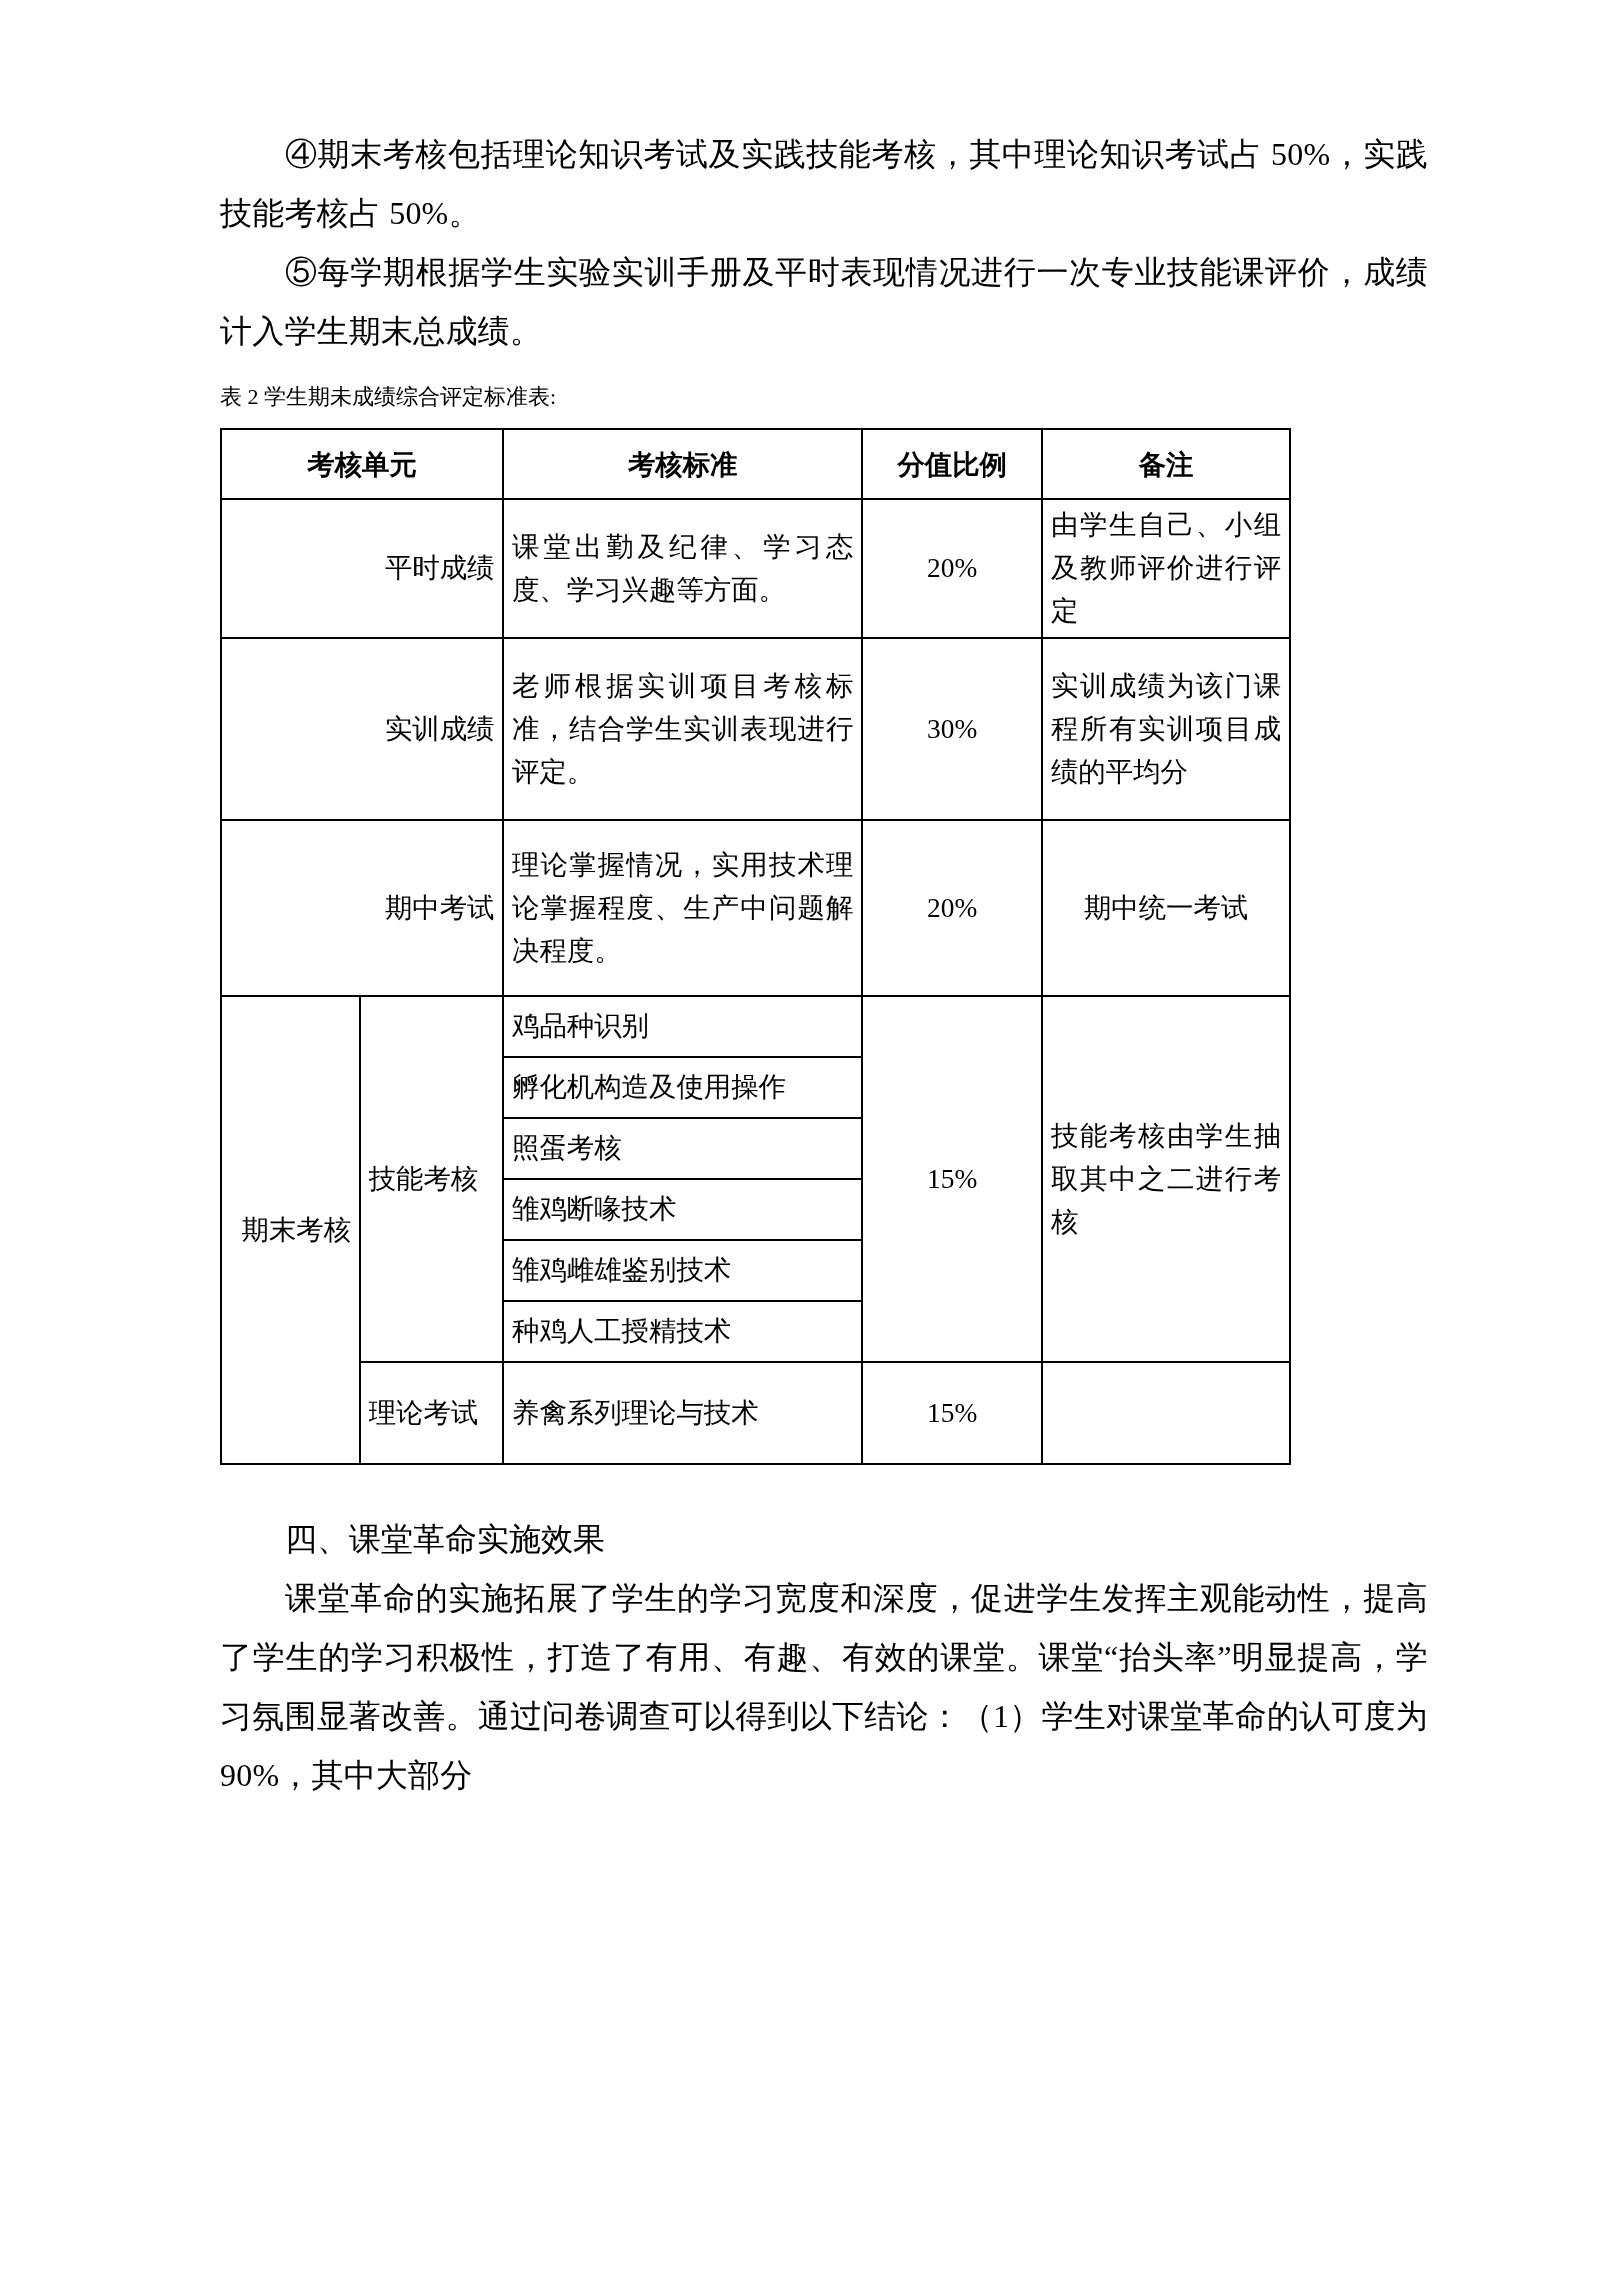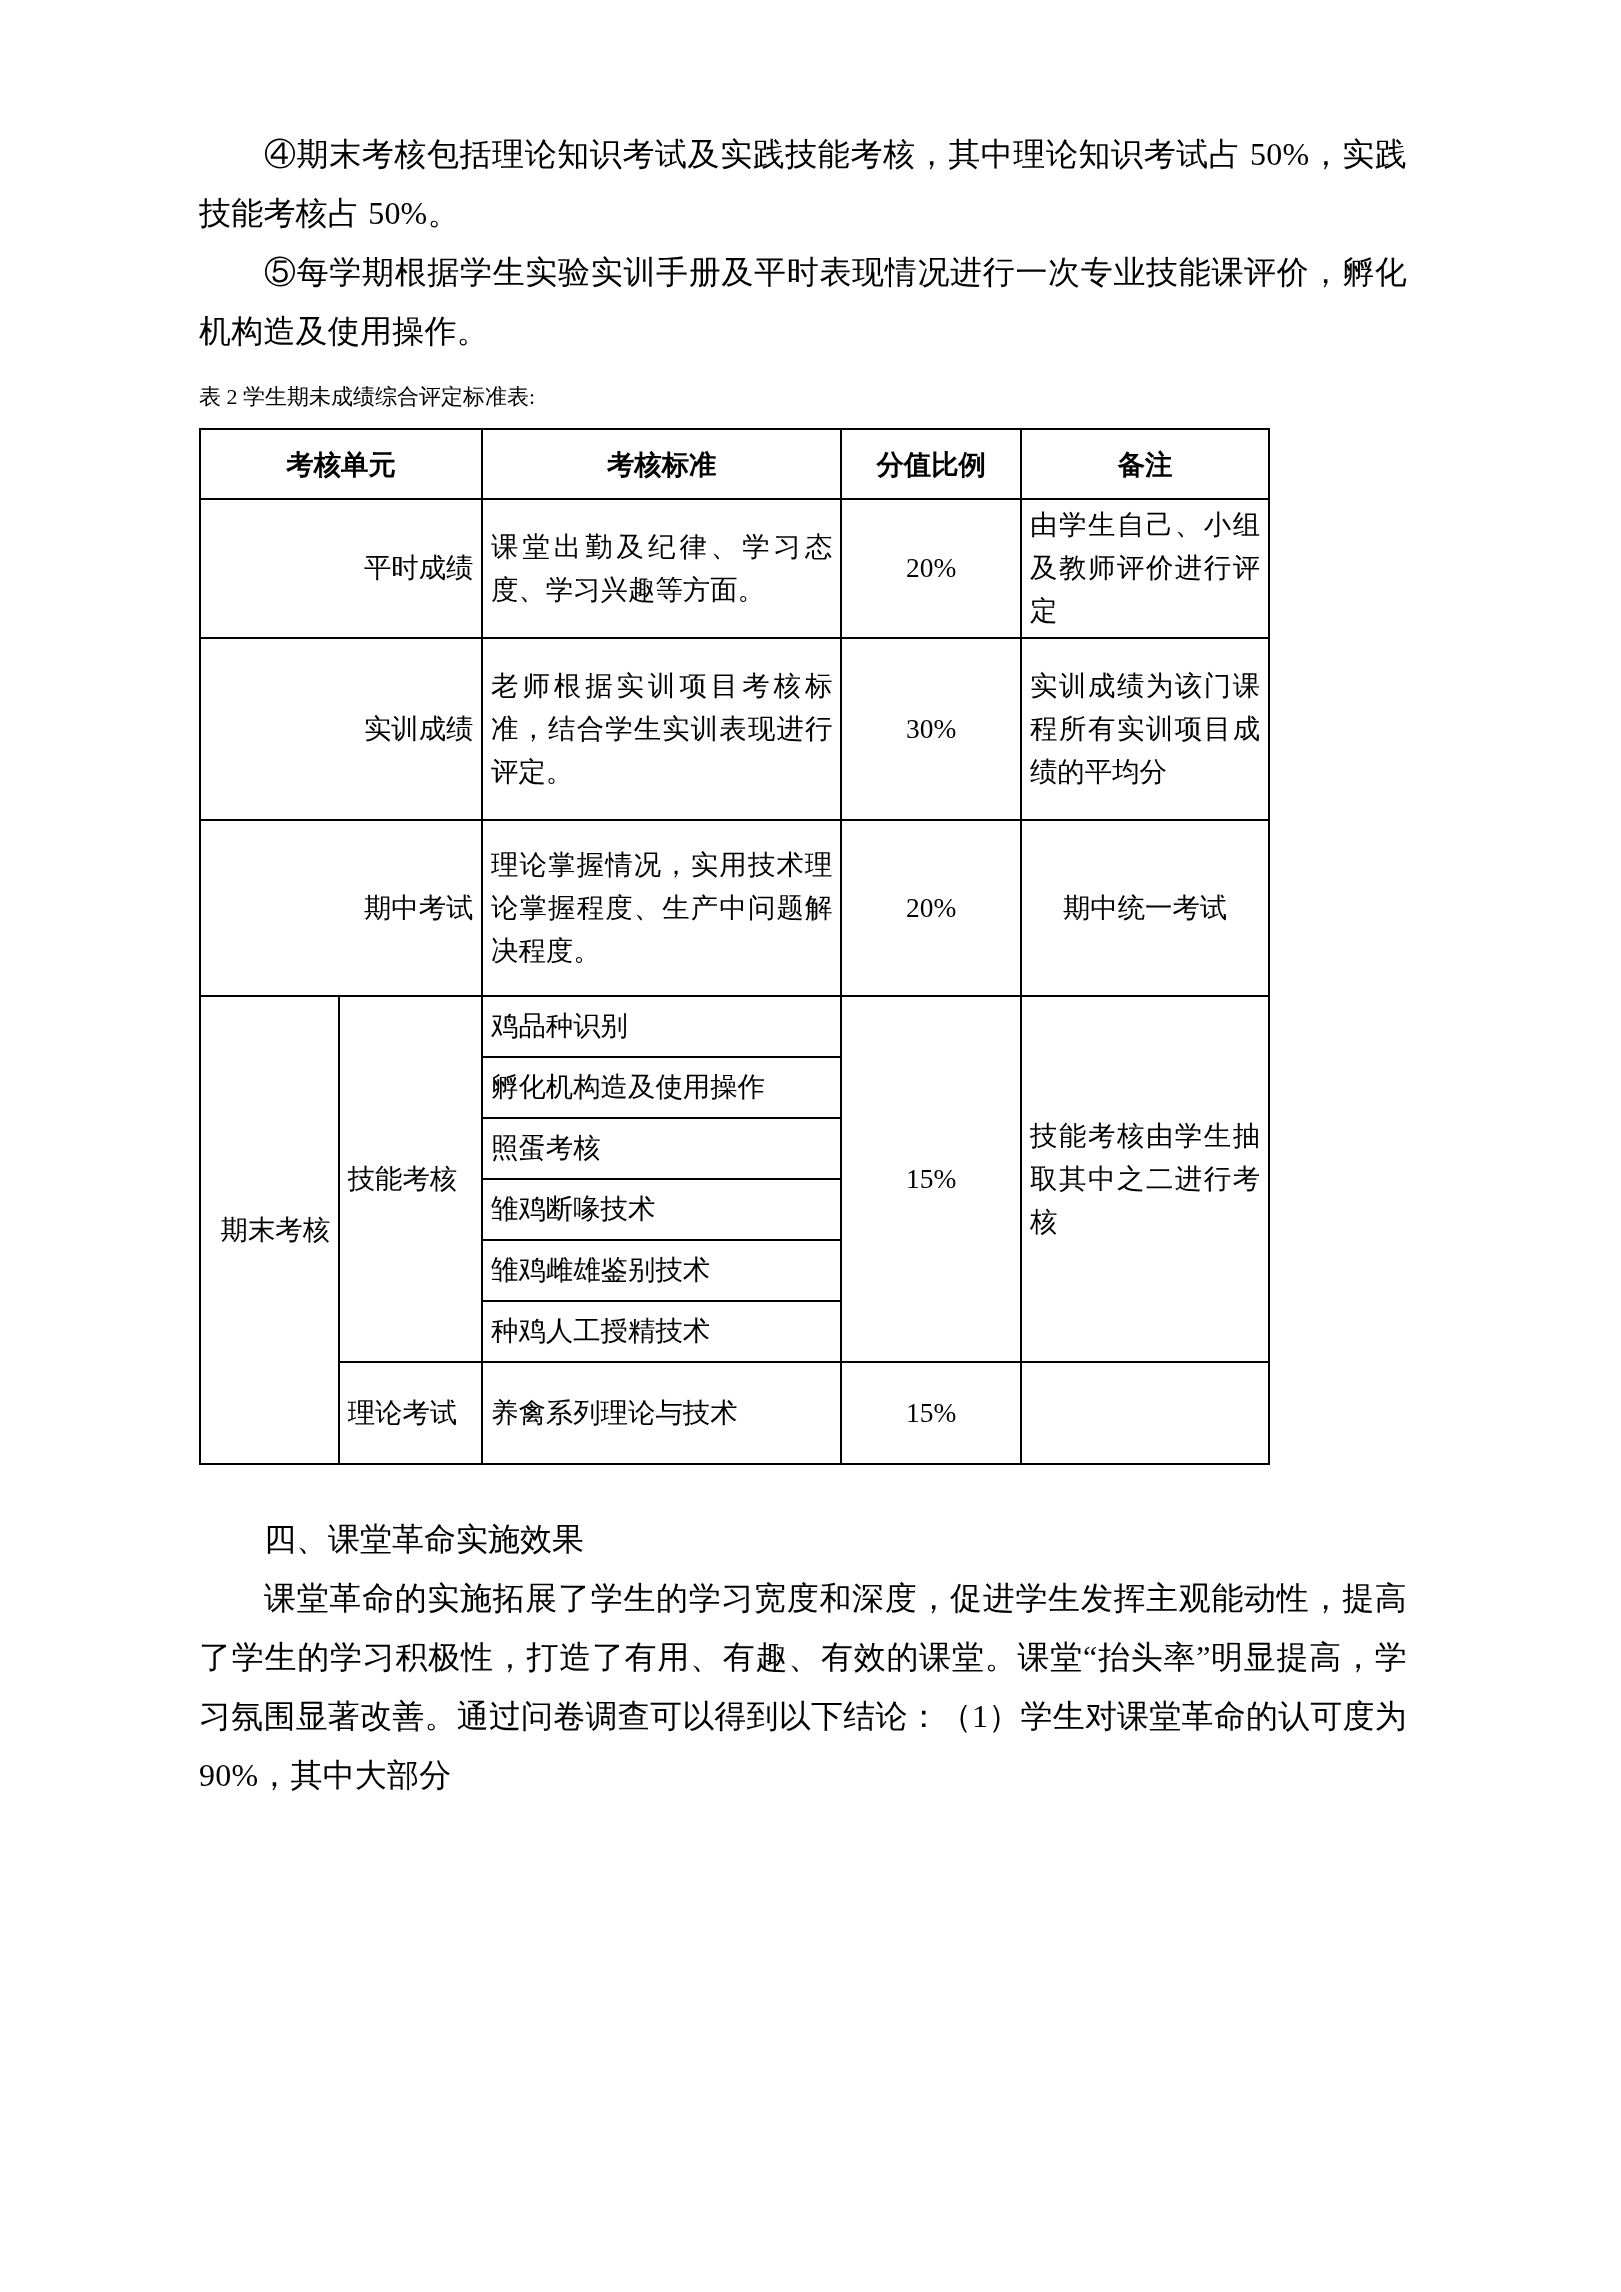--- a/index.html
+++ b/index.html
@@ -12,21 +12,21 @@
     width: 1621px;
     height: 2293px;
     background: #ffffff;
     margin: 0 auto;
     font-family: "Liberation Serif", "DejaVu Serif", serif;
     color: #000000;
     overflow: hidden;
   }
   .content {
     position: absolute;
-    left: 199px;
+    left: 220px;
     top: 125px;
     width: 1208px;
   }
 
   
   p.body-par {
     margin: 0 0 0 0;
     font-size: 32px;
     line-height: 59px;
     text-align: justify;
@@ -103,21 +103,21 @@
   .after-table { margin-top: 43px; }
 </style>
 </head>
 <body>
 
 <div class="page">
   <div class="content">
 
     <p class="body-par">④期末考核包括理论知识考试及实践技能考核，其中理论知识考试占 50%，实践技能考核占 50%。</p>
 
-    <p class="body-par">⑤每学期根据学生实验实训手册及平时表现情况进行一次专业技能课评价，孵化机构造及使用操作。</p>
+    <p class="body-par">⑤每学期根据学生实验实训手册及平时表现情况进行一次专业技能课评价，成绩计入学生期末总成绩。</p>
 
 
     <div class="tbl-caption">表 2  学生期未成绩综合评定标准表:</div>
 
     <table class="grade-table">
       <colgroup>
         <col class="col-unit">
           <col class="col-sub">
           <col class="col-std">
         <col class="col-pct">

